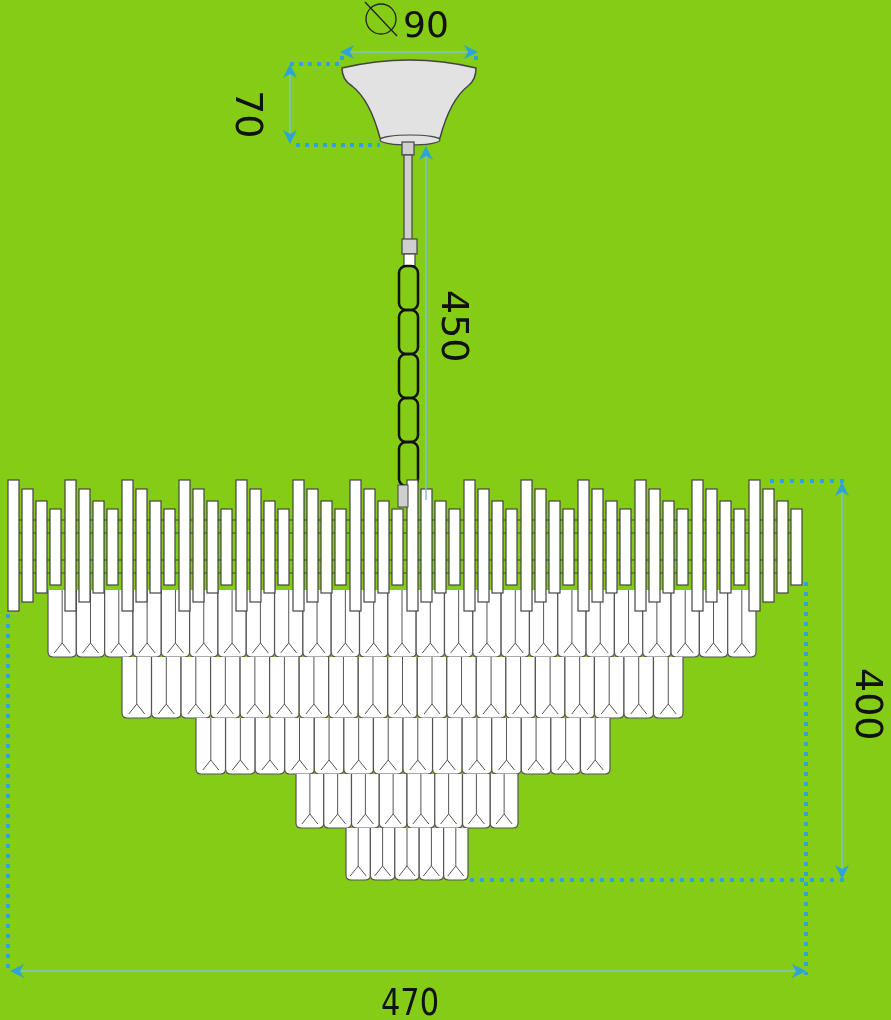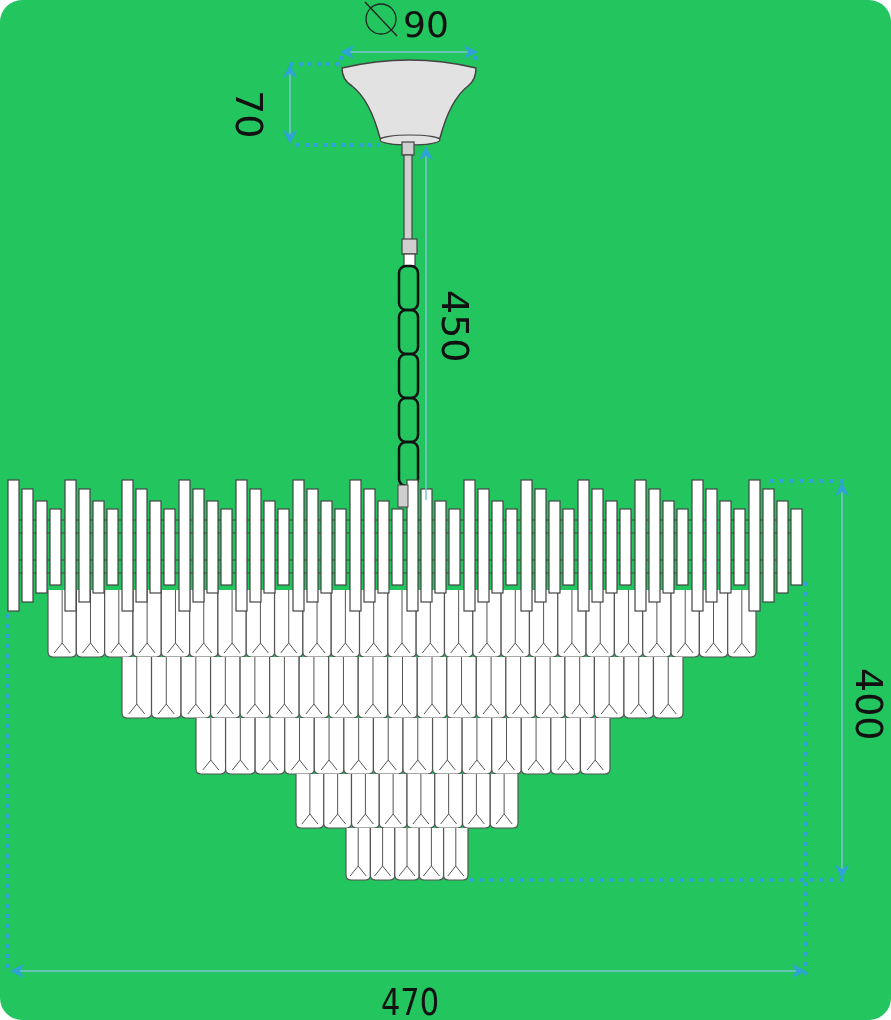--- a/index.html
+++ b/index.html
@@ -1,16 +1,16 @@
 <!DOCTYPE html>
 <html><head>
 <meta charset="utf-8">
 <style>
   html, body { margin: 0; padding: 0; background: #ffffff; }
-  #stage { position: relative; width: 891px; height: 1020px; overflow: hidden; background: #22c55e; border-radius: 22px; }
+  #stage { position: relative; width: 891px; height: 1020px; overflow: hidden; background: #84cc16; }
   svg { position: absolute; left: 0; top: 0; }
   .lbl { font-family: "DejaVu Sans", sans-serif; fill: #111111; }
 </style>
 </head>
 <body>
 
 <div id="stage">
 <svg id="drawing" width="891" height="1020" viewBox="0 0 891 1020" xmlns="http://www.w3.org/2000/svg">
   <defs>
     <marker id="arrowEnd" markerWidth="14" markerHeight="14" refX="12" refY="7" orient="auto" markerUnits="userSpaceOnUse">

